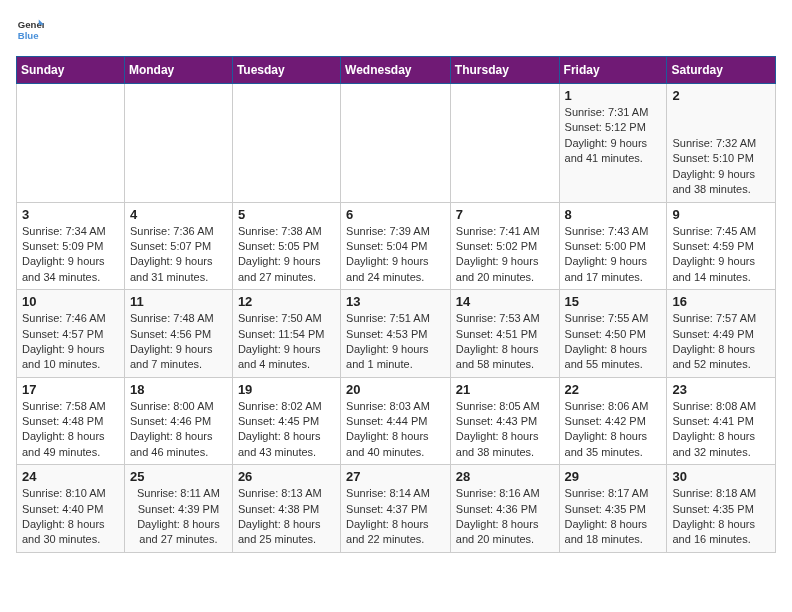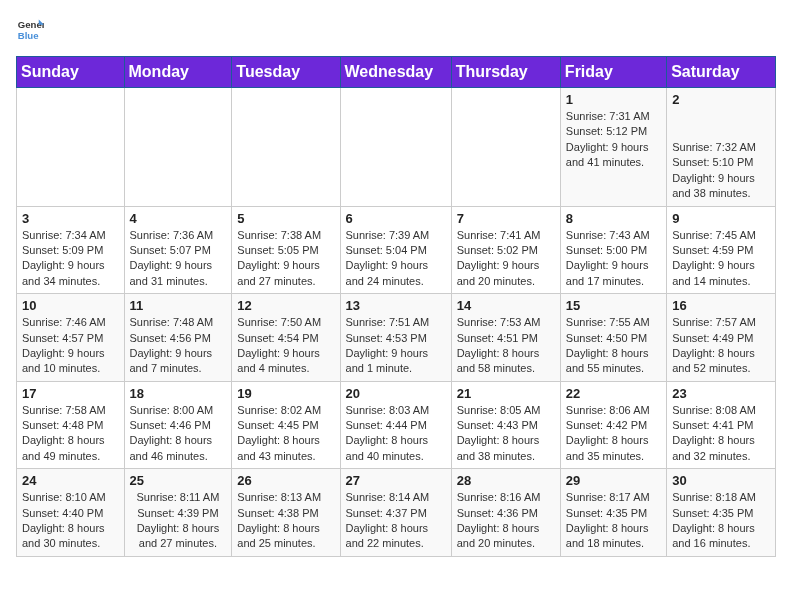--- a/index.html
+++ b/index.html
@@ -34,25 +34,25 @@
     .subtitle {
       font-size: 14px;
       color: #555;
     }
     table {
       width: 100%;
       border-collapse: collapse;
       font-size: 10.5px;
     }
     thead tr th {
-      background: #6d28d9;
+      background: #701a75;
       color: #fff;
       padding: 6px 4px;
       text-align: left;
-      font-size: 16px;
+      font-size: 12px;
       font-weight: bold;
       border: 1px solid #1e5a9a;
     }
     tbody tr td {
       vertical-align: top;
       border: 1px solid #ccc;
       padding: 4px 5px;
       width: 113px;
       min-height: 80px;
       height: 82px;
@@ -178,21 +178,21 @@
         </td>
         <td>
           <span class="day-num">11</span>
           <div class="day-info" style="white-space: pre-line;">Sunrise: 7:48 AM
 Sunset: 4:56 PM
 Daylight: 9 hours and 7 minutes.</div>
         </td>
         <td>
           <span class="day-num">12</span>
           <div class="day-info" style="white-space: pre-line;">Sunrise: 7:50 AM
-Sunset: 4:54 PM
+Sunset: 11:54 PM
 Daylight: 9 hours and 4 minutes.</div>
         </td>
         <td>
           <span class="day-num">13</span>
           <div class="day-info" style="white-space: pre-line;">Sunrise: 7:51 AM
 Sunset: 4:53 PM
 Daylight: 9 hours and 1 minute.</div>
         </td>
         <td>
           <span class="day-num">14</span>

